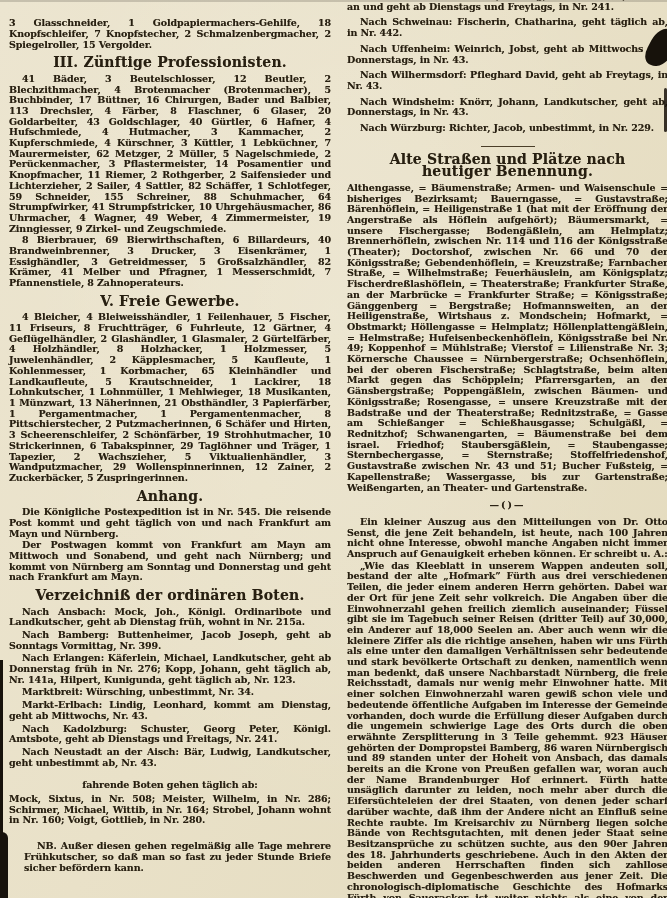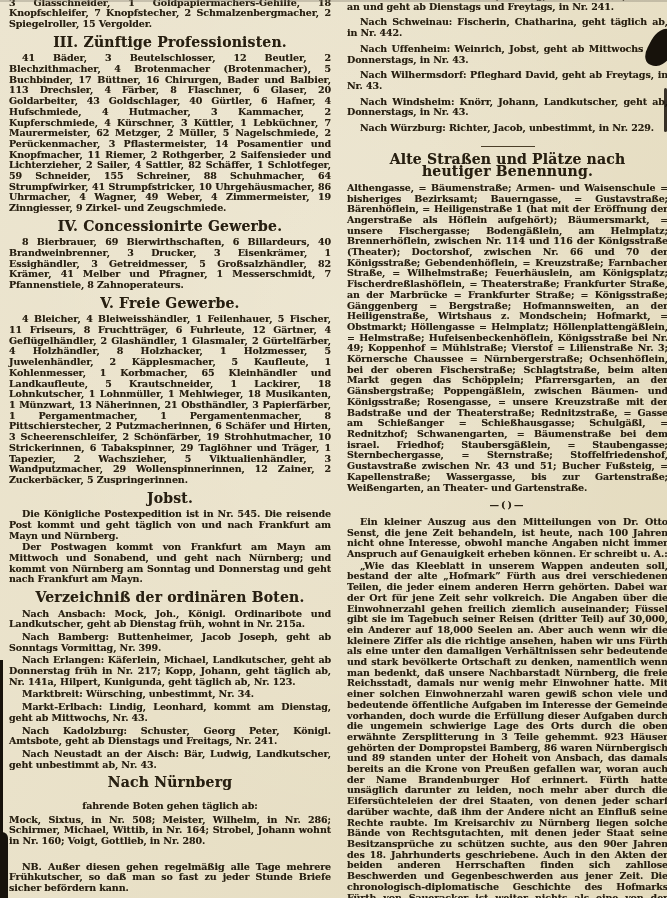--- a/index.html
+++ b/index.html
@@ -47,21 +47,21 @@
   }
   .h-sub { text-align: center; font-size: 9.5px; margin: 12px 0 3px; text-indent: 0; }
 
   .entry { text-indent: 13px; margin: 2px 0 0; }
   .col.right .entry { margin-top: 5px; }
 
   .rule-short { width: 54px; height: 1px; background: #4a3e28; margin: 12px auto 6px; }
 
   .sep { text-align: center; margin: 7px 0 6px; letter-spacing: 2px; text-indent: 0; }
 
-  .nb-note { text-indent: 13px; margin-top: 15px; }
+  .nb-note { text-indent: 13px; margin-top: 15px; padding-left: 15px; }
 
   
   .artifact { position: absolute; background: #17120b; }
   .artifact-top-edge { top: 0; left: 0; right: 0; height: 2px; background: rgba(130,124,108,0.35); }
   .artifact-tr { top: 28px; right: -7px; width: 25px; height: 40px; transform: rotate(28deg); border-radius: 45% 30% 55% 35%; }
   .artifact-r { top: 88px; right: 0; width: 3px; height: 44px; border-radius: 2px; opacity: 0.85; }
   .artifact-bl { left: 0; top: 660px; width: 3px; height: 238px; }
   .artifact-blc { left: 0; bottom: 0; width: 8px; height: 66px; border-radius: 0 6px 0 0; }
 </style>
 </head>
@@ -69,40 +69,38 @@
 
 <div class="page">
   <div class="cols">
 
     <div class="col left">
       <p class="para no-indent">3 Glasschneider, 1 Goldpapiermachers-Gehilfe, 18 Knopfschleifer, 7 Knopfstecher, 2 Schmalzenbergmacher, 2 Spiegelroller, 15 Vergolder.</p>
 
       <h3 class="h-section">III. Zünftige Professionisten.</h3>
       <p class="para">41 Bäder, 3 Beutelschlosser, 12 Beutler, 2 Blechzithmacher, 4 Brotenmacher (Brotenmacher), 5 Buchbinder, 17 Büttner, 16 Chirurgen, Bader und Balbier, 113 Drechsler, 4 Färber, 8 Flaschner, 6 Glaser, 20 Goldarbeiter, 43 Goldschlager, 40 Gürtler, 6 Hafner, 4 Hufschmiede, 4 Hutmacher, 3 Kammacher, 2 Kupferschmiede, 4 Kürschner, 3 Küttler, 1 Lebküchner, 7 Maurermeister, 62 Metzger, 2 Müller, 5 Nagelschmiede, 2 Perückenmacher, 3 Pflastermeister, 14 Posamentier und Knopfmacher, 11 Riemer, 2 Rothgerber, 2 Saifensieder und Lichterzieher, 2 Sailer, 4 Sattler, 82 Schäffer, 1 Schlotfeger, 59 Schneider, 155 Schreiner, 88 Schuhmacher, 64 Strumpfwirker, 41 Strumpfstricker, 10 Uhrgehäusmacher, 86 Uhrmacher, 4 Wagner, 49 Weber, 4 Zimmermeister, 19 Zinngiesser, 9 Zirkel- und Zeugschmiede.</p>
 
-      <h3 class="h-section">IV. Concessionirte Gewerbe.</h3>
       <p class="para">8 Bierbrauer, 69 Bierwirthschaften, 6 Billardeurs, 40 Brandweinbrenner, 3 Drucker, 3 Eisenkrämer, 1 Essighändler, 3 Getreidmesser, 5 Großsalzhändler, 82 Krämer, 41 Melber und Pfragner, 1 Messerschmidt, 7 Pfannenstiele, 8 Zahnoperateurs.</p>
 
       <h3 class="h-section">V. Freie Gewerbe.</h3>
       <p class="para">4 Bleicher, 4 Bleiweisshändler, 1 Feilenhauer, 5 Fischer, 11 Friseurs, 8 Fruchtträger, 6 Fuhrleute, 12 Gärtner, 4 Geflügelhändler, 2 Glashändler, 1 Glasmaler, 2 Gürtelfärber, 4 Holzhändler, 8 Holzhacker, 1 Holzmesser, 5 Juwelenhändler, 2 Käpplesmacher, 5 Kaufleute, 1 Kohlenmesser, 1 Korbmacher, 65 Kleinhändler und Landkaufleute, 5 Krautschneider, 1 Lackirer, 18 Lohnkutscher, 1 Lohnmüller, 1 Mehlwieger, 18 Musikanten, 1 Münzwart, 13 Näherinnen, 21 Obsthändler, 3 Papierfärber, 1 Pergamentmacher, 1 Pergamentenmacher, 8 Pittschierstecher, 2 Putzmacherinnen, 6 Schäfer und Hirten, 3 Scheerenschleifer, 2 Schönfärber, 19 Strohhutmacher, 10 Strickerinnen, 6 Tabakspinner, 29 Taglöhner und Träger, 1 Tapezier, 2 Wachszieher, 5 Viktualienhändler, 3 Wandputzmacher, 29 Wollenspinnerinnen, 12 Zainer, 2 Zuckerbäcker, 5 Zuspringerinnen.</p>
 
-      <h3 class="h-section">Jobst.</h3>
+      <h3 class="h-section">Anhang.</h3>
       <p class="para">Die Königliche Postexpedition ist in Nr. 545. Die reisende Post kommt und geht täglich von und nach Frankfurt am Mayn und Nürnberg.</p>
       <p class="para">Der Postwagen kommt von Frankfurt am Mayn am Mittwoch und Sonabend, und geht nach Nürnberg; und kommt von Nürnberg am Sonntag und Donnerstag und geht nach Frankfurt am Mayn.</p>
 
       <h3 class="h-section">Verzeichniß der ordinären Boten.</h3>
       <p class="entry">Nach Ansbach: Mock, Joh., Königl. Ordinaribote und Landkutscher, geht ab Dienstag früh, wohnt in Nr. 215a.</p>
       <p class="entry">Nach Bamberg: Buttenheimer, Jacob Joseph, geht ab Sonntags Vormittag, Nr. 399.</p>
-      <p class="entry">Nach Erlangen: Käferlein, Michael, Landkutscher, geht ab Donnerstag früh in Nr. 217; Kopp, Johann, geht täglich ab, Nr. 141a, Hilpert, Kunigunda, geht täglich ab, Nr. 123.</p>
+      <p class="entry">Nach Erlangen: Käferlein, Michael, Landkutscher, geht ab Donnerstag früh in Nr. 276; Kopp, Johann, geht täglich ab, Nr. 141a, Hilpert, Kunigunda, geht täglich ab, Nr. 123.</p>
       <p class="entry">Marktbreit: Würsching, unbestimmt, Nr. 34.</p>
       <p class="entry">Markt-Erlbach: Lindig, Leonhard, kommt am Dienstag, geht ab Mittwochs, Nr. 43.</p>
       <p class="entry">Nach Kadolzburg: Schuster, Georg Peter, Königl. Amtsbote, geht ab Dienstags und Freitags, Nr. 241.</p>
       <p class="entry">Nach Neustadt an der Aisch: Bär, Ludwig, Landkutscher, geht unbestimmt ab, Nr. 43.</p>
 
-      <h3 class="h-section">Nach Nürnberg</h3>
       <p class="h-sub">fahrende Boten gehen täglich ab:</p>
       <p class="para no-indent">Mock, Sixtus, in Nr. 508; Meister, Wilhelm, in Nr. 286; Schirmer, Michael, Wittib, in Nr. 164; Strobel, Johann wohnt in Nr. 160; Voigt, Gottlieb, in Nr. 280.</p>
       <p class="nb-note">NB. Außer diesen gehen regelmäßig alle Tage mehrere Frühkutscher, so daß man so fast zu jeder Stunde Briefe sicher befördern kann.</p>
     </div>
 
     <div class="divider"></div>
 
     <div class="col right">
       <p class="entry">Nach Schwabach: Löhner, Ludwig, Landkutscher, kommt an und geht ab Dienstags und Freytags, in Nr. 241.</p>
       <p class="entry">Nach Schweinau: Fischerin, Chatharina, geht täglich ab, in Nr. 442.</p>

